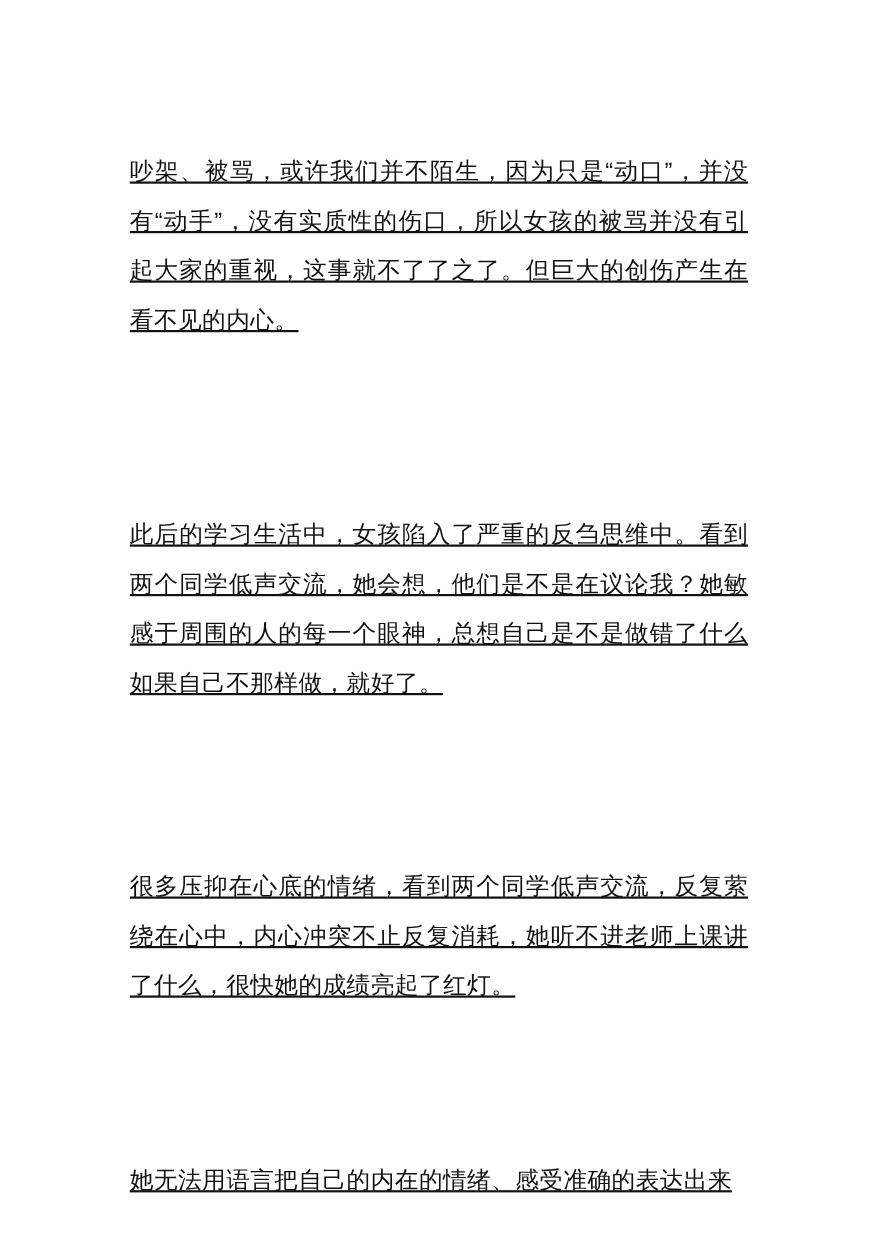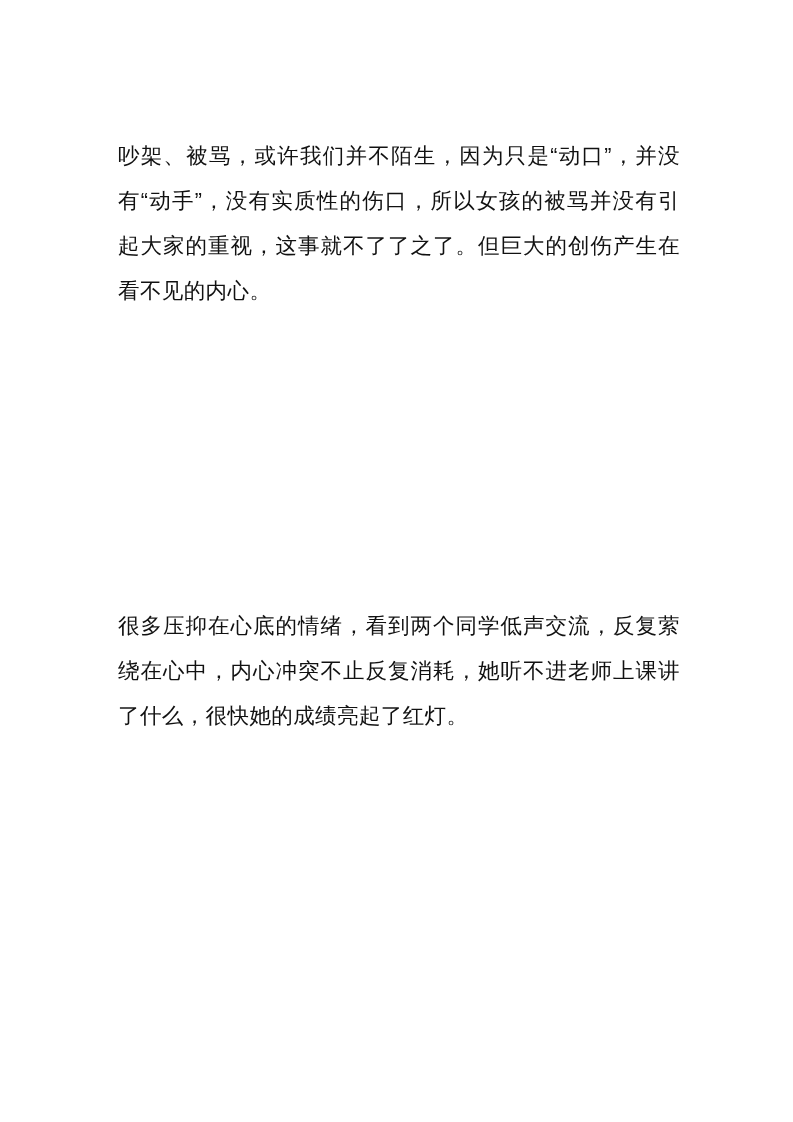--- a/index.html
+++ b/index.html
@@ -29,37 +29,40 @@
   }
   .para {
     font-size: 21.5px;
     line-height: 45px;
     letter-spacing: 0.4px;
     text-align: justify;
     text-justify: inter-character;
     word-break: break-all;
     margin: 0;
     color: #111111;
+    text-decoration: underline;
   }
   .gap-1 { height: 150px; }
   .gap-2 { height: 140px; }
   .gap-3 { height: 132px; }
 </style>
 </head>
 <body>
 
 <div class="page">
   <div class="content">
 
     <p class="para">吵架、被骂，或许我们并不陌生，因为只是“动口”，并没有“动手”，没有实质性的伤口，所以女孩的被骂并没有引起大家的重视，这事就不了了之了。但巨大的创伤产生在看不见的内心。</p>
 
     <div class="gap-1"></div>
 
+    <p class="para">此后的学习生活中，女孩陷入了严重的反刍思维中。看到两个同学低声交流，她会想，他们是不是在议论我？她敏感于周围的人的每一个眼神，总想自己是不是做错了什么如果自己不那样做，就好了。</p>
 
     <div class="gap-2"></div>
 
     <p class="para">很多压抑在心底的情绪，看到两个同学低声交流，反复萦绕在心中，内心冲突不止反复消耗，她听不进老师上课讲了什么，很快她的成绩亮起了红灯。</p>
 
     <div class="gap-3"></div>
 
+    <p class="para">她无法用语言把自己的内在的情绪、感受准确的表达出来</p>
 
   </div>
 </div>
 
 </body></html>

